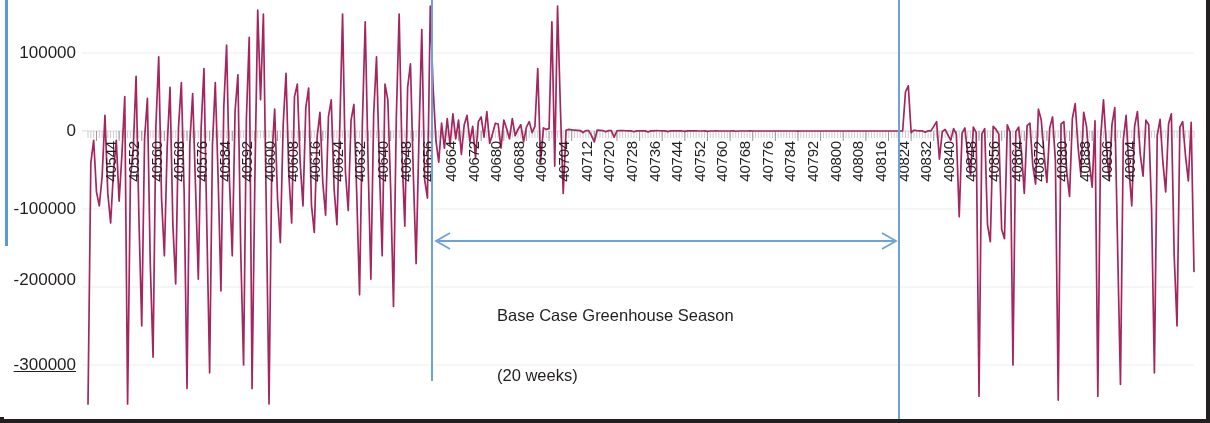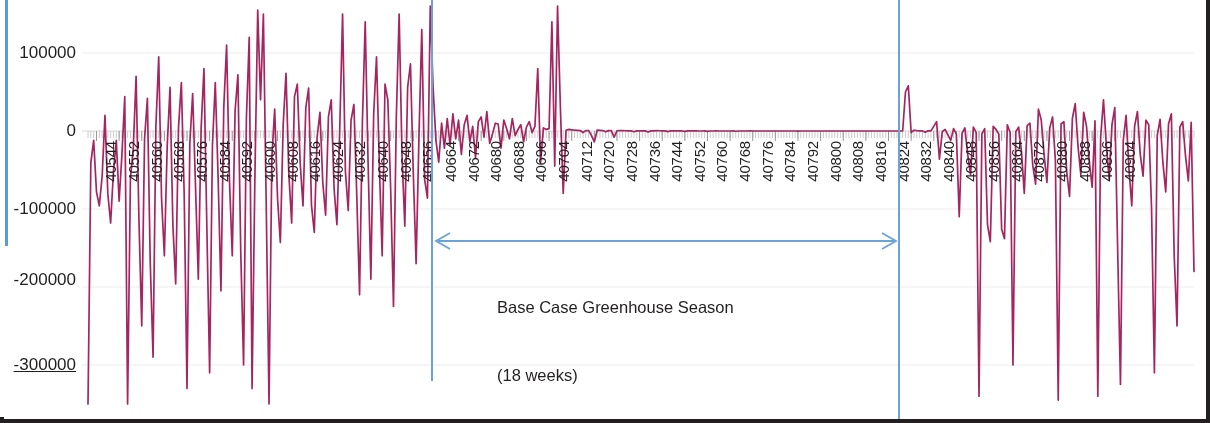--- a/index.html
+++ b/index.html
@@ -549,19 +549,19 @@
   <div class="vline" id="vline-end" style="left:898px;top:0;height:423px;"></div>
 
   <div class="arrow-wrap" style="left:430px;top:230px;">
     <svg width="472" height="22" viewBox="0 0 472 22">
       <line x1="8" y1="11" x2="464" y2="11" stroke="#6ba3d8" stroke-width="1.8"></line>
       <polyline points="20,3 6,11 20,19" fill="none" stroke="#6ba3d8" stroke-width="1.8"></polyline>
       <polyline points="452,3 466,11 452,19" fill="none" stroke="#6ba3d8" stroke-width="1.8"></polyline>
     </svg>
   </div>
 
-  <div class="annot" style="left:497px;top:294px;text-align:center;">Base Case Greenhouse Season</div>
-  <div class="annot" style="left:497px;top:362px;">(18 weeks)</div>
+  <div class="annot" style="left:497px;top:302px;text-align:center;">Base Case Greenhouse Season</div>
+  <div class="annot" style="left:497px;top:362px;">(20 weeks)</div>
 
   <div class="edge-right"></div>
   <div class="edge-bottom"></div>
   <div class="edge-bottom-left"></div>
 </div>
 
 </body></html>

